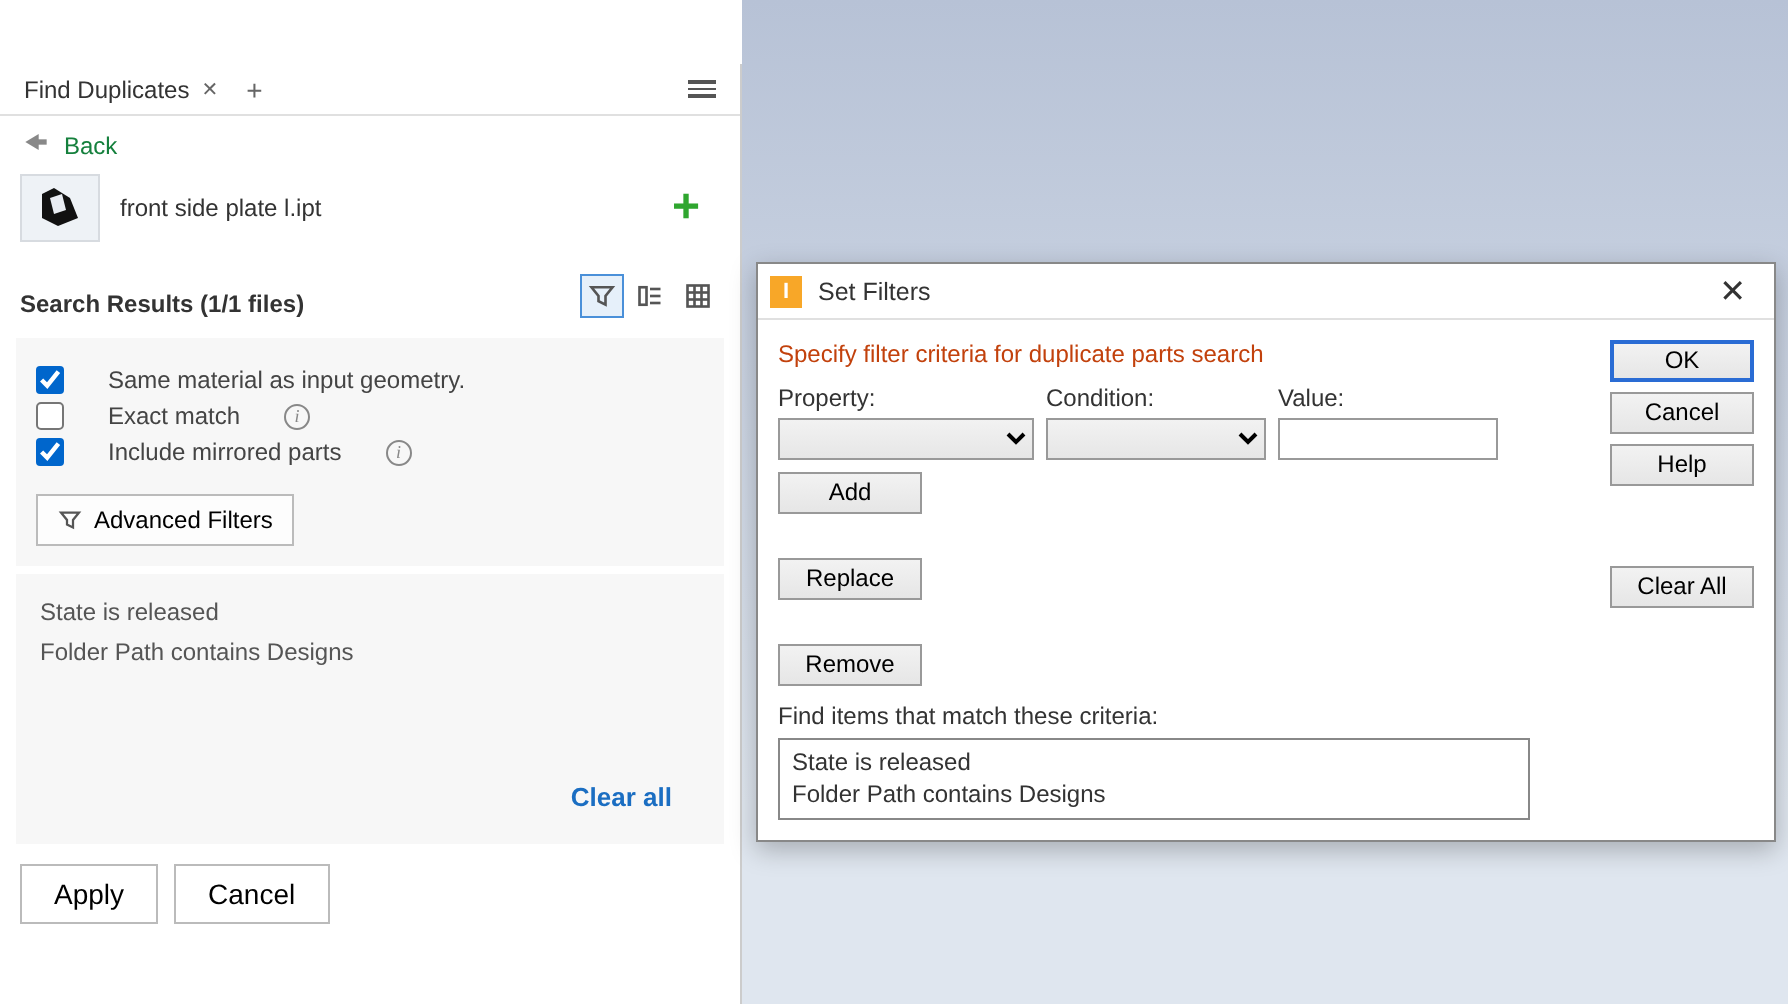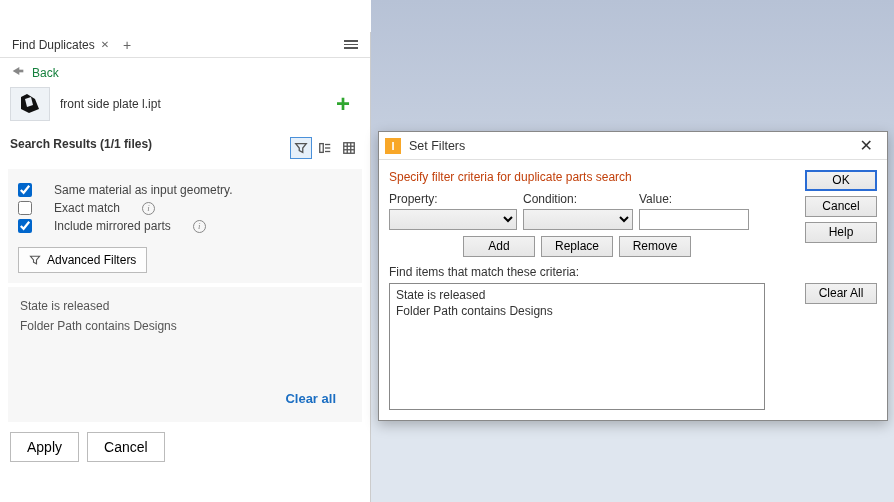--- a/index.html
+++ b/index.html
@@ -16,21 +16,21 @@
   .hamburger-lines span { width: 14px; height: 1.5px; background: #555; display: block; }
 
   .back-row { display: flex; align-items: center; padding: 6px 10px 4px; gap: 6px; color: #15803d; }
   .back-arrow svg { width: 16px; height: 14px; }
   .file-row { display: flex; align-items: center; padding: 2px 10px 10px; }
   .thumb { width: 40px; height: 34px; background: #eef2f6; display: flex; align-items: center; justify-content: center; border: 1px solid #d7dbe0; }
   .thumb svg { width: 30px; height: 26px; }
   .file-name { margin-left: 10px; color: #333; }
   .plus-big { margin-left: auto; margin-right: 10px; font-size: 24px; font-weight: bold; color: #2fa62f; cursor: pointer; }
 
-  .results-row { display: flex; align-items: flex-start; padding: 6px 10px; }
+  .results-row { display: flex; align-items: flex-end; padding: 6px 10px; }
   .results-title { font-weight: bold; }
   .view-btns { margin-left: auto; display: flex; gap: 2px; }
   .icon-btn { width: 22px; height: 22px; border: 1px solid transparent; display: flex; align-items: center; justify-content: center; background: #fff; cursor: pointer; }
   .icon-btn.active { border-color: #4a90d9; background: #e6f0fa; }
   .icon-btn svg { width: 14px; height: 14px; stroke: #555; fill: none; stroke-width: 1.5; }
 
   .filter-block { background: #f7f7f7; margin: 4px 8px; padding: 10px; }
   .chk-row { display: flex; align-items: center; gap: 22px; margin: 4px 0; color: #444; font-size: 12.5px; }
   .chk-row input[type=checkbox] { width: 14px; height: 14px; accent-color: #0066cc; }
   .info-icon { width: 13px; height: 13px; border: 1px solid #888; border-radius: 50%; display: inline-flex; align-items: center; justify-content: center; font-size: 9px; color: #888; font-style: italic; font-family: Georgia, serif; }
@@ -56,21 +56,21 @@
   .dlg-main { flex: 1; display: flex; flex-direction: column; }
   .dlg-instr { color: #c2410c; margin-bottom: 8px; font-size: 12px; }
   .dlg-fields { display: flex; gap: 6px; margin-bottom: 6px; }
   .dlg-col { display: flex; flex-direction: column; gap: 3px; }
   .dlg-col label { font-size: 12px; }
   .dlg-select, .dlg-input { height: 21px; border: 1px solid #999; background: linear-gradient(#f2f2f2,#e6e6e6); font-size: 12px; padding: 0 4px; }
   .dlg-input { background: #fff; }
   .dlg-select.sel-prop { width: 128px; }
   .dlg-select.sel-cond { width: 110px; }
   .dlg-input.val { width: 110px; }
-  .dlg-row-btns { display: flex; gap: 6px; justify-content: center; margin-bottom: 8px; padding-right: 30px; }
+  .dlg-row-btns { display: flex; gap: 22px; justify-content: center; margin-bottom: 8px; padding-right: 30px; flex-direction: column; }
   .dlg-row-btns .btn2 { width: 72px; }
   .btn2 { height: 21px; background: linear-gradient(#f2f2f2,#e6e6e6); border: 1px solid #999; cursor: pointer; text-align: center; font-size: 12px; padding: 0 6px; line-height: 19px; }
   .dlg-find-label { margin-bottom: 4px; font-size: 12px; }
   .dlg-listbox { flex: 1; border: 1px solid #888; background: #fff; padding: 4px 6px; overflow: auto; margin-right: 30px; }
   .dlg-listbox div { font-size: 12px; line-height: 1.3; }
   .dlg-side { width: 72px; display: flex; flex-direction: column; gap: 5px; }
   .dlg-side .btn2.primary { border: 2px solid #2a6cd4; line-height: 17px; }
   .dlg-side .spacer { height: 30px; }
 </style>
 </head>

